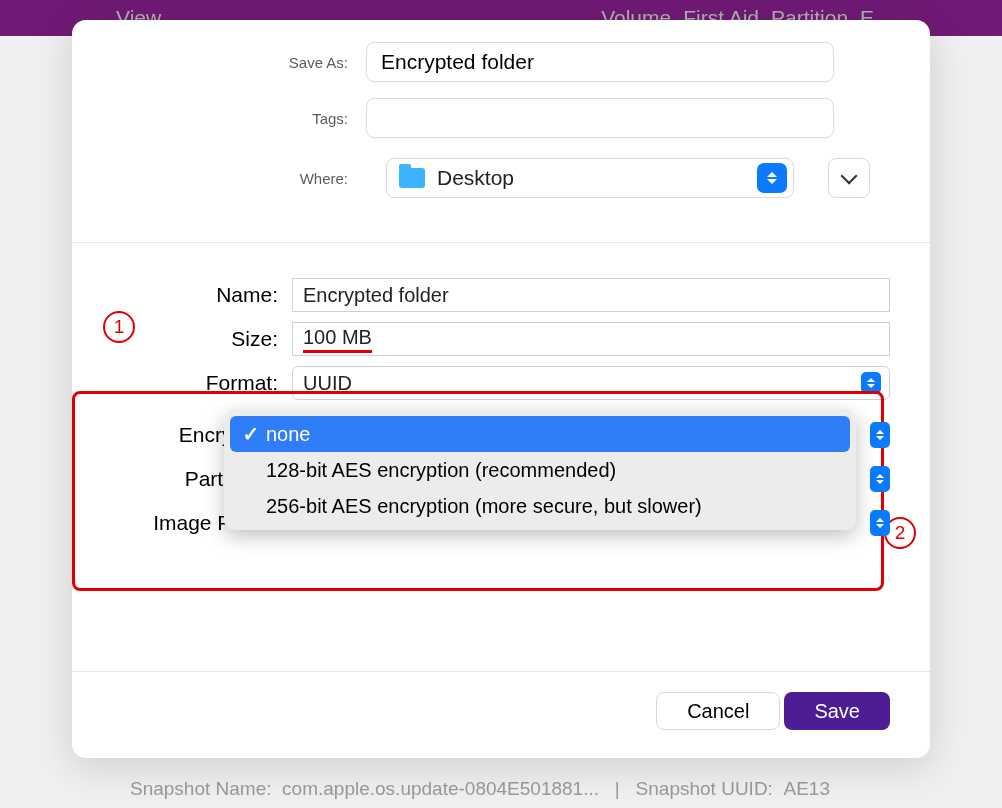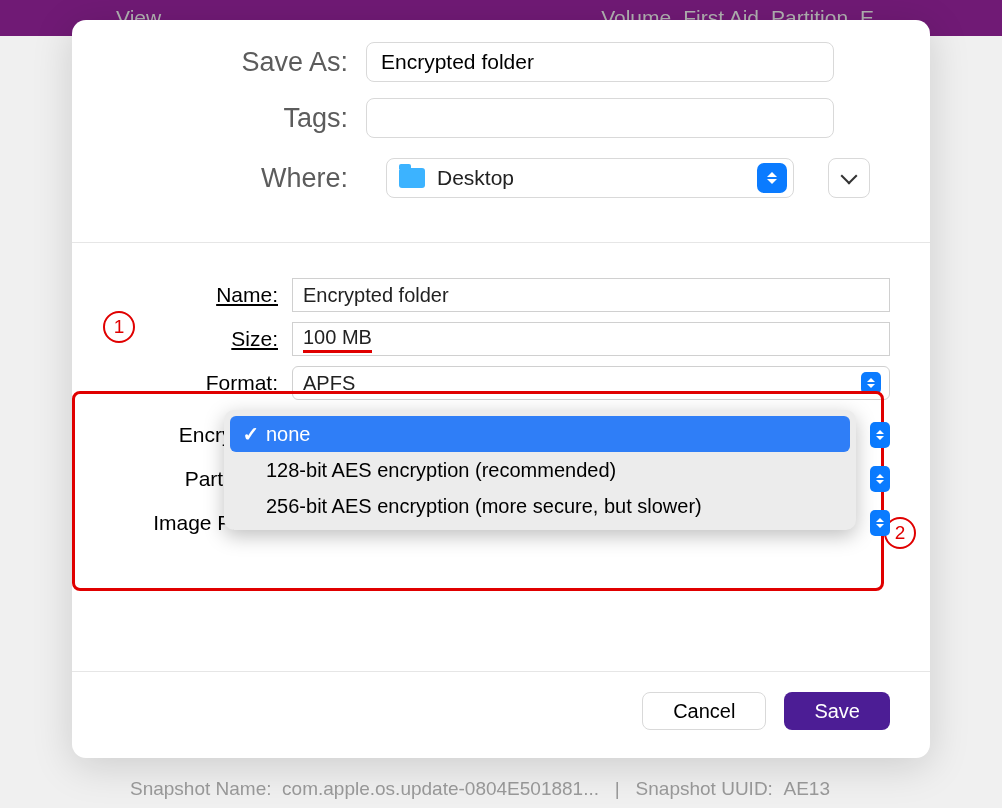--- a/index.html
+++ b/index.html
@@ -47,21 +47,21 @@
       display: flex;
       flex-direction: column;
     }
     .save-panel { padding: 22px 60px 26px 60px; }
     .row { display: flex; align-items: center; margin-bottom: 16px; }
     .row-label {
       width: 234px;
       text-align: right;
       padding-right: 18px;
       color: #5c5c5c;
-      font-size: 27px;
+      font-size: 15px;
     }
     .pill-input {
       flex: 0 0 468px;
       height: 40px;
       border: 1px solid #d9d9d9;
       border-radius: 8px;
       padding: 0 14px;
       font-size: 21px;
       color: #000;
       display: flex;
@@ -114,21 +114,21 @@
     .chevron-down {
       width: 12px; height: 12px;
       border-right: 2.5px solid #333;
       border-bottom: 2.5px solid #333;
       transform: rotate(45deg);
       margin-top:-5px;
     }
     .divider { height:1px; background:#e6e6e6; margin: 2px 0 0 0; }
     .form-area { padding: 30px 40px 0 40px; position:relative; }
     .frow { display:flex; align-items:center; height: 44px; }
-    .frow-label { width: 180px; text-align:right; padding-right:14px; font-size:21px; color:#000;text-decoration:underline; }
+    .frow-label { width: 180px; text-align:right; padding-right:14px; font-size:21px; color:#000; }
     .text-input {
       flex: 1;
       height: 34px;
       border: 1px solid #d0d0d0;
       padding: 0 10px;
       font-size: 20px;
       display:flex; align-items:center;
       background:#fff;
     }
     .select-input {
@@ -217,21 +217,21 @@
     .menu-item.selected {
       background: #2f7ef7;
       color:#fff;
     }
     .check { width:22px; text-align:center; margin-right:4px; font-weight:600;}
     .buttons-row {
       margin-top: auto;
       padding: 0 40px 28px 0;
       display:flex;
       justify-content:flex-end;
-      gap: 18px;
+      gap: 4px;
       border-top: 1px solid #e6e6e6;
       padding-top: 20px;
     }
     .btn {
       height: 38px;
       padding: 0 30px;
       border-radius: 8px;
       font-size: 20px;
       display:flex;align-items:center;justify-content:center;
     }
@@ -304,21 +304,21 @@
     </div>
     <div class="frow">
       <div class="frow-label">Size:</div>
       <div class="text-input">
           <span class="size-underline">100 MB</span>
         </div>
     </div>
     <div class="frow">
       <div class="frow-label">Format:</div>
       <div class="select-input">
-        <span>APFS</span>
+        <span>UUID</span>
         <div class="mini-stepper">
             <span class="up"></span>
             <span class="dn"></span>
           </div>
       </div>
     </div>
 
     <div class="annot-1">
         <span>1</span>
       </div>

